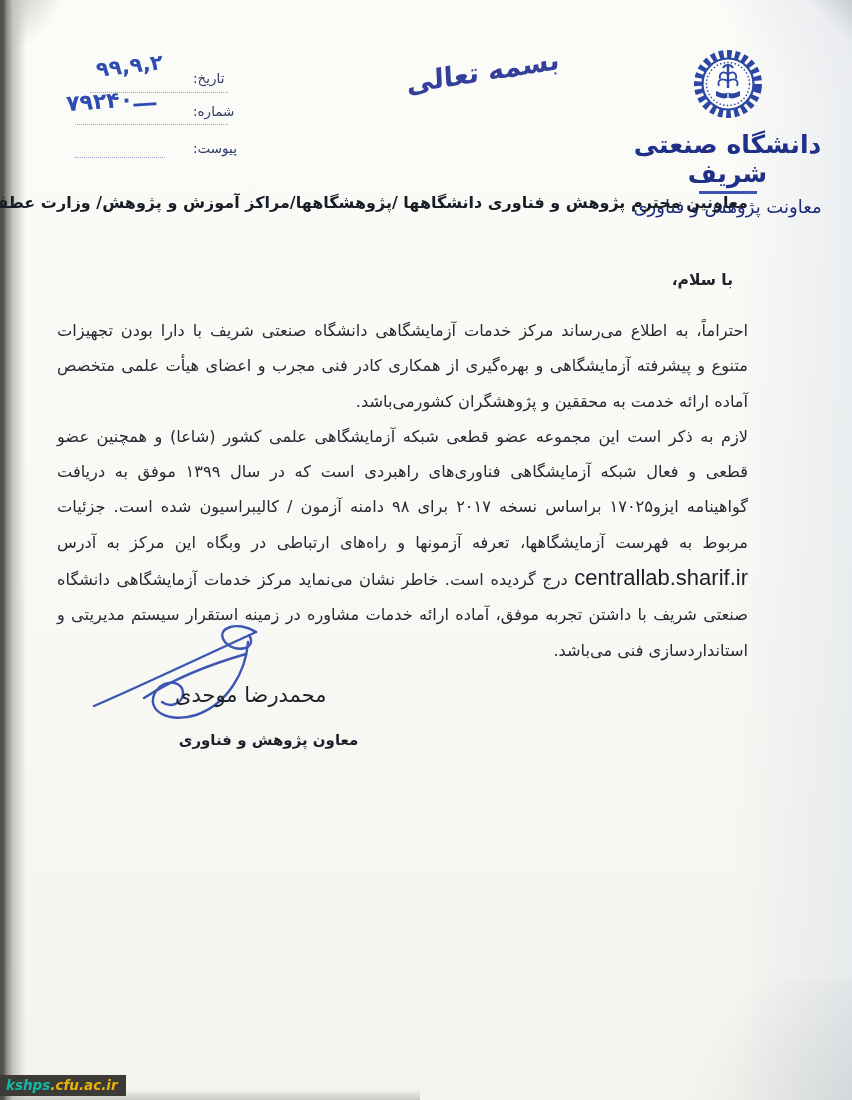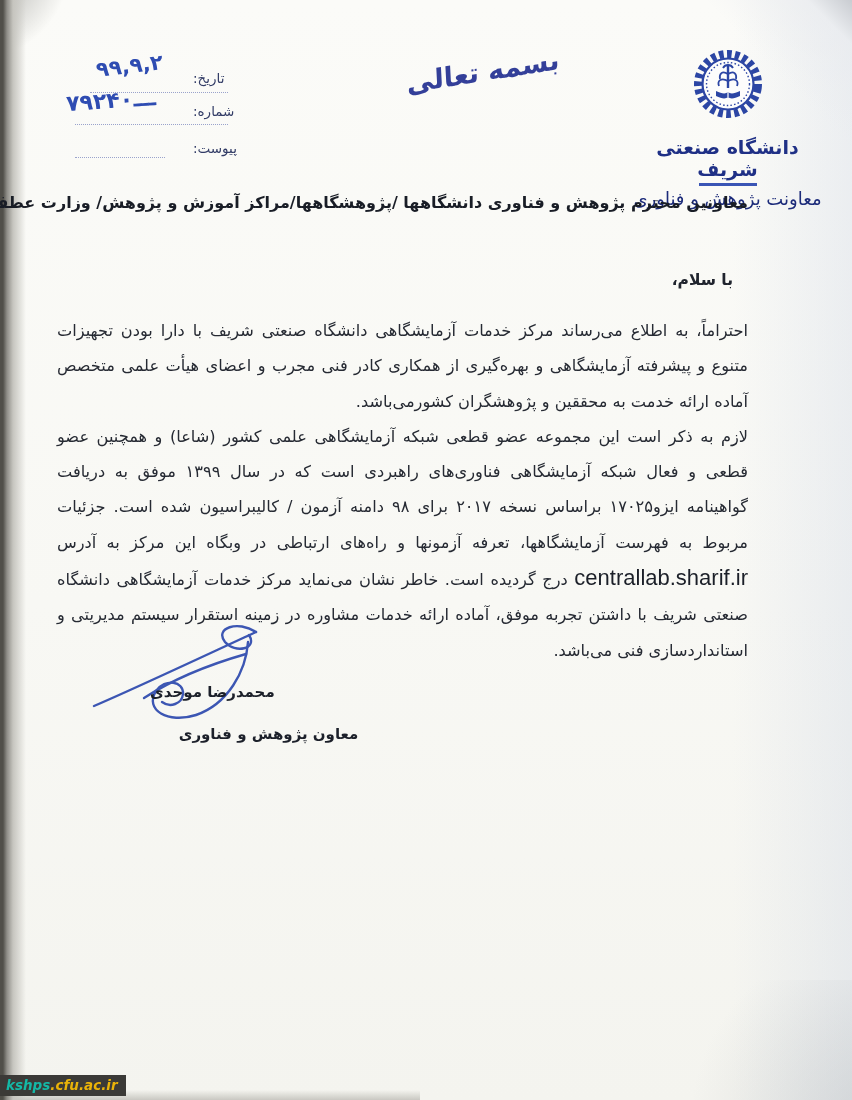--- a/index.html
+++ b/index.html
@@ -32,21 +32,21 @@
     position:absolute;right:0;bottom:0;width:180px;height:120px;z-index:4;pointer-events:none;
     background:radial-gradient(circle at 115% 120%, rgba(175,180,185,0.4), rgba(175,180,185,0) 75%);
   }
   .edge-bottom{
     position:absolute;left:0;bottom:0;width:420px;height:10px;z-index:4;pointer-events:none;
     background:linear-gradient(0deg, rgba(120,118,110,0.35), rgba(120,118,110,0) 100%);
   }
   
   .letterhead{position:absolute;top:48px;right:22px;width:205px;text-align:center;z-index:10;}
   .logo-wrap{width:72px;height:72px;margin:0 auto;}
-  .uni-name{font-size:19px;font-weight:bold;color:#1f3086;margin-top:16px;letter-spacing:0;text-align:center;}
+  .uni-name{font-size:25px;font-weight:bold;color:#1f3086;margin-top:10px;letter-spacing:0;text-align:center;}
   .uni-underline{width:58px;height:2.5px;background:#3a55b5;margin:3px auto 2px auto;}
   .dept-name{font-size:18px;font-weight:normal;color:#1c2b7a;}
   
   .bismillah{
     position:absolute;top:56px;left:398px;width:170px;z-index:10;
     font-size:27px;font-weight:bold;color:#333f99;
     transform:rotate(-9deg) skewX(-6deg);transform-origin:center;
     text-align:center;white-space:nowrap;
   }
   
@@ -80,21 +80,21 @@
     direction:rtl;text-align:justify;font-size:16.2px;line-height:35.3px;color:#262a33;
   }
   .body-text p{margin:0;}
   .url{
     font-family:"Liberation Sans","DejaVu Sans",sans-serif;
     font-size:22px;color:#1b1f28;direction:ltr;unicode-bidi:isolate;font-weight:500;
   }
   
   .sig-scribble{position:absolute;left:86px;top:616px;z-index:10;}
   .sig-block{position:absolute;left:150px;top:683px;width:235px;z-index:11;direction:rtl;text-align:left;}
-  .sig-name{font-size:15px;font-weight:bold;color:#1c202a;}
+  .sig-name{font-size:21px;font-weight:normal;color:#1c202a;margin-left:25px;}
   .sig-title{font-size:15px;font-weight:bold;color:#1c202a;margin-top:24px;margin-left:2px;text-align:center;}
   
   .watermark{
     position:absolute;left:0;top:1075px;z-index:20;
     background:#3b3a37;padding:2px 8px 3px 6px;
     font-size:13.5px;font-weight:bold;font-style:italic;white-space:nowrap;
     font-family:"DejaVu Sans",sans-serif;
   }
   .wm-prefix{color:#14b8a6;}
   .wm-suffix{color:#eab308;}

